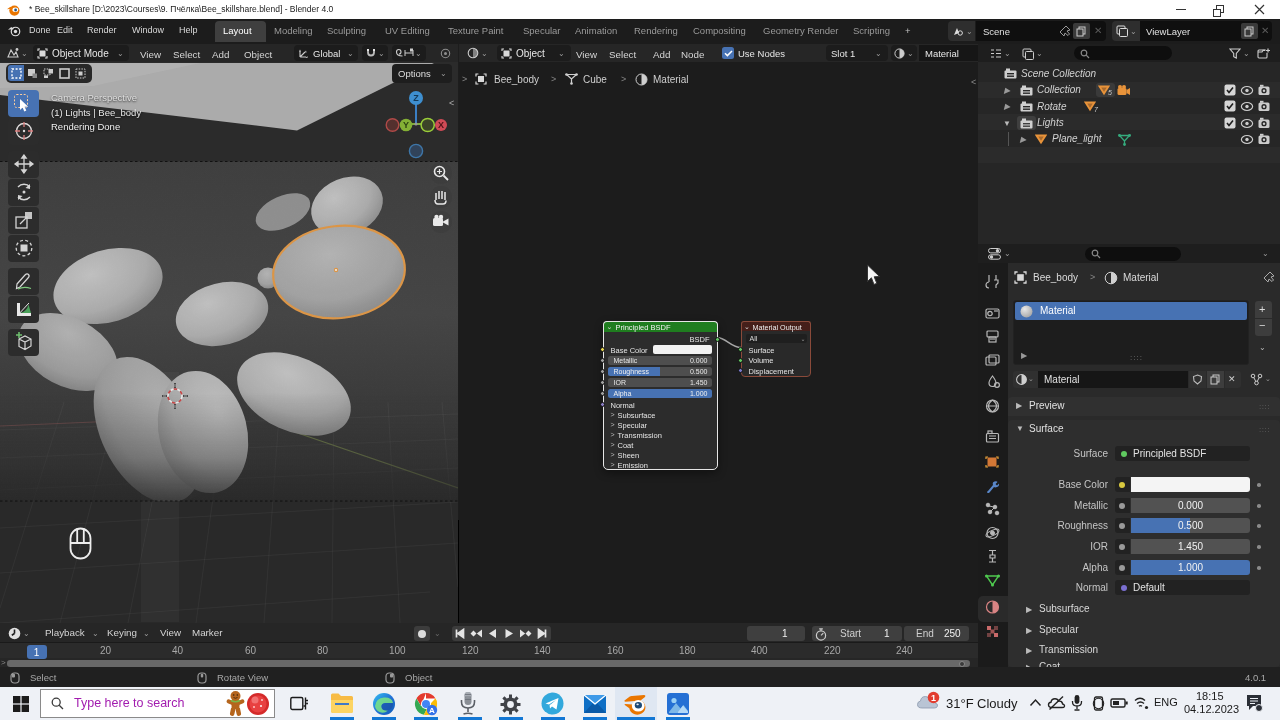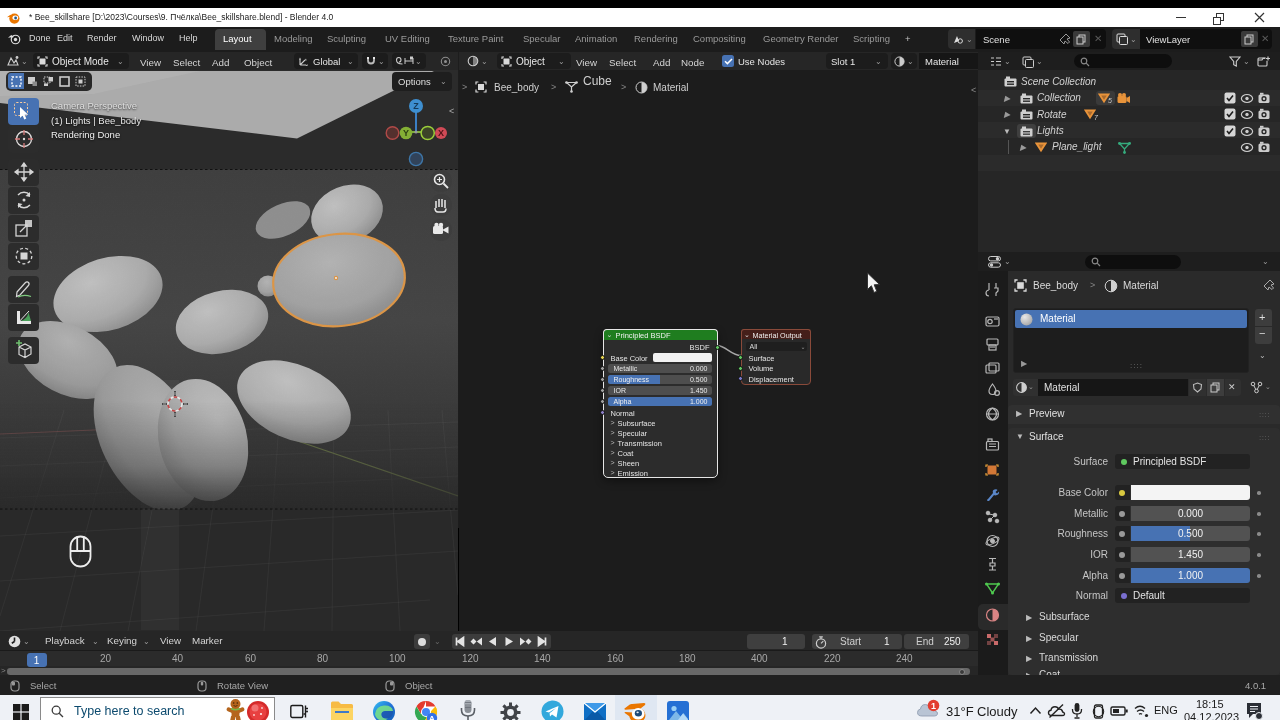--- a/index.html
+++ b/index.html
@@ -1,16 +1,16 @@
 <!DOCTYPE html>
 <html><head><meta charset="utf-8">
 <style>
 *{margin:0;padding:0;box-sizing:border-box;font-family:"Liberation Sans",sans-serif;}
 html,body{width:1280px;height:720px;overflow:hidden;background:#000;}
-#root{position:absolute;top:0;left:0;width:1280px;height:520px;background:#1d1d1d;margin-top:8px;}
+#root{position:absolute;top:0;left:0;width:1280px;height:520px;background:#1d1d1d;}
 .abs{position:absolute;}
 .tx{white-space:nowrap;}
 
 #titlebar{top:0;left:0;width:1280px;height:19px;background:#fff;color:#111;font-size:8px;}
 
 #topbar{top:19px;left:0;width:1280px;height:25px;background:#1c1c1c;color:#d4d4d4;font-size:9px;}
 .menuitem{position:absolute;top:6px;color:#d9d9d9;}
 .tab{position:absolute;top:6px;color:#9a9a9a;font-size:9.5px;}
 
 .hdr{background:#262626;color:#d8d8d8;font-size:9.5px;}
@@ -450,21 +450,21 @@
         <path d="M1 3.4 L1 1 L3.4 1 M8.6 1 L11 1 L11 3.4 M11 8.6 L11 11 L8.6 11 M3.4 11 L1 11 L1 8.6" stroke="#d9d9d9" stroke-width="1.2" fill="none"></path>
       </svg>
   <div class="abs tx" style="left:35px;top:12px;font-size:10px;color:#cfcfcf">Bee_body</div>
   <div class="abs" style="left:92px;top:12px;color:#888;font-size:9px">&gt;</div>
   <svg class="abs" style="left:106px;top:11px" width="13" height="12" viewBox="0 0 13 12">
         <path d="M1.5 1.5 L11.5 1.5 L6.5 6 Z M6.5 6 L6.5 10.5" stroke="#cfcfcf" stroke-width="1.2" fill="none"></path>
         <circle cx="1.5" cy="1.5" r="1.3" fill="#cfcfcf"></circle>
         <circle cx="11.5" cy="1.5" r="1.3" fill="#cfcfcf"></circle>
         <circle cx="6.5" cy="10.5" r="1.3" fill="#cfcfcf"></circle>
       </svg>
-  <div class="abs tx" style="left:124px;top:4px;font-size:12px;color:#cfcfcf">Cube</div>
+  <div class="abs tx" style="left:124px;top:12px;font-size:10px;color:#cfcfcf">Cube</div>
   <div class="abs" style="left:162px;top:12px;color:#888;font-size:9px">&gt;</div>
   <svg class="abs" style="left:176px;top:11px" width="13" height="13" viewBox="0 0 13 13">
         <circle cx="6.5" cy="6.5" r="5.5" fill="none" stroke="#cfcfcf" stroke-width="1"></circle>
         <path d="M6.5 1 A5.5 5.5 0 0 1 6.5 12 Z" fill="#cfcfcf"></path>
       </svg>
   <div class="abs tx" style="left:194px;top:12px;font-size:10px;color:#cfcfcf">Material</div>
   <div class="abs" style="left:512px;top:15px;color:#888;font-size:9px">&lt;</div>
 
   <svg class="abs" style="left:255px;top:270px" width="32" height="18" viewBox="0 0 32 18">
         <path d="M3 5.5 C 12 5.5 17 15.5 27 15.5" fill="none" stroke="#a8a8a8" stroke-width="1.4"></path>
@@ -942,21 +942,21 @@
           <rect x="8.6" y="0" width="7.4" height="7.4"></rect>
           <rect x="0" y="8.6" width="7.4" height="7.4"></rect>
           <rect x="8.6" y="8.6" width="7.4" height="7.4"></rect>
         </g>
       </svg>
   <div class="abs" style="left:40px;top:2px;width:235px;height:29px;background:#fff;border:1px solid #8a8a8a"></div>
   <svg class="abs" style="left:51px;top:10px" width="13" height="13" viewBox="0 0 13 13">
         <circle cx="5.2" cy="5.2" r="4" fill="none" stroke="#3a3a3a" stroke-width="1.3"></circle>
         <path d="M8.2 8.2 L12 12" stroke="#3a3a3a" stroke-width="1.3"></path>
       </svg>
-  <div class="abs tx" style="left:74px;top:9px;font-size:12.5px;color:#0c4a6e">Type here to search</div>
+  <div class="abs tx" style="left:74px;top:9px;font-size:12.5px;color:#a21caf">Type here to search</div>
 
   <svg class="abs" style="left:226px;top:3px" width="19" height="27" viewBox="0 0 19 27">
     <circle cx="9.5" cy="6" r="5" fill="#b5651d"></circle>
     <rect x="5.5" y="9" width="8" height="10" rx="3" fill="#b5651d"></rect>
     <rect x="0.5" y="10" width="8" height="4" rx="2" transform="rotate(25 4 12)" fill="#b5651d"></rect>
     <rect x="10.5" y="10" width="8" height="4" rx="2" transform="rotate(-25 15 12)" fill="#b5651d"></rect>
     <rect x="4.5" y="17" width="4.5" height="9" rx="2" transform="rotate(12 7 21)" fill="#b5651d"></rect>
     <rect x="10" y="17" width="4.5" height="9" rx="2" transform="rotate(-12 12 21)" fill="#b5651d"></rect>
     <circle cx="7.7" cy="5" r="0.8" fill="#3a2008"></circle>
         <circle cx="11.3" cy="5" r="0.8" fill="#3a2008"></circle>

